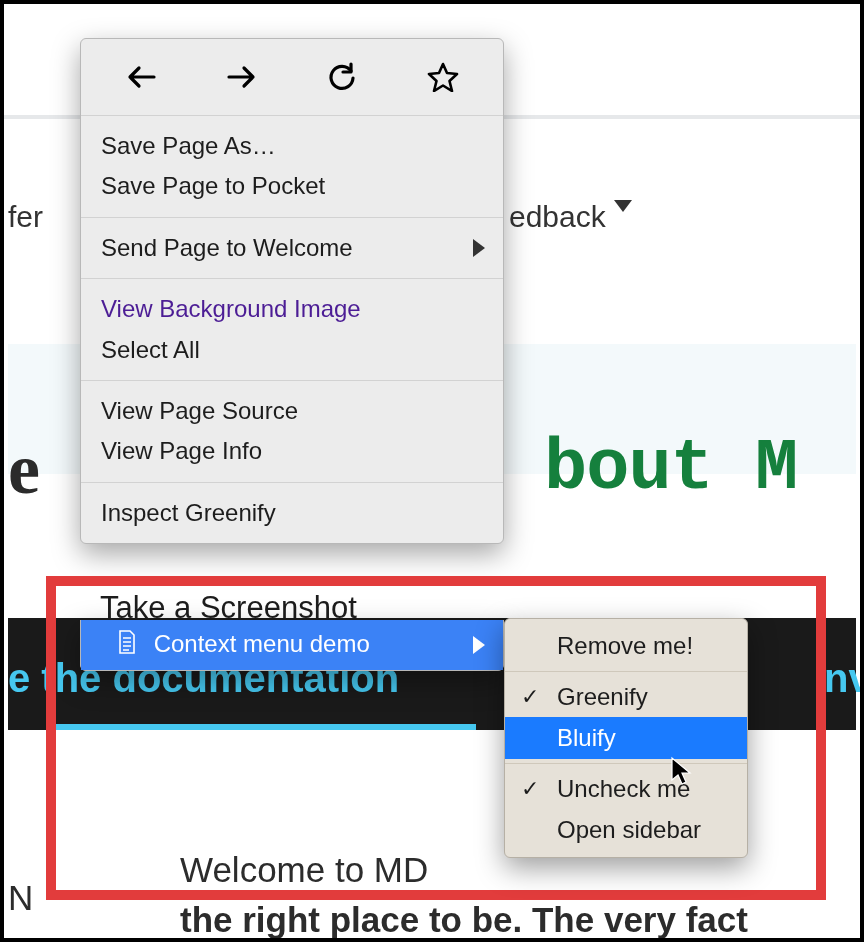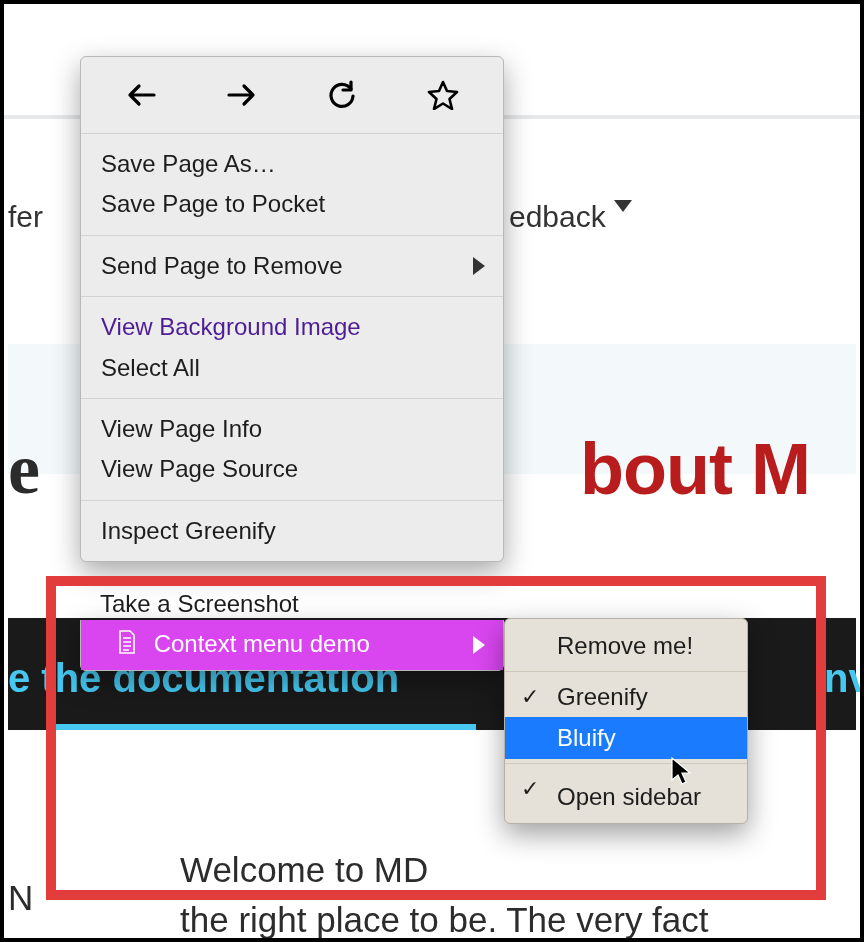--- a/index.html
+++ b/index.html
@@ -64,27 +64,26 @@
       font-weight: 800;
       color: #2b2b2b;
       font-size: 72px;
       letter-spacing: -1px;
       white-space: nowrap;
     }
     .heading-right {
       position: absolute;
       left: 540px;
       top: 424px;
-      font-family: Liberation Sans, sans-serif;
+      font-family: Liberation Mono, monospace;
       font-weight: 800;
-      color: #b91c1c;
+      color: #15803d;
       font-size: 72px;
       letter-spacing: -1px;
       white-space: nowrap;
-      margin-left: 36px;
     }
     .dark-band {
       position: absolute;
       left: 4px;
       right: 4px;
       top: 614px;
       height: 112px;
       background: #1a1a1a;
     }
     .doc-link {
@@ -121,20 +120,21 @@
       font-size: 35px;
       white-space: nowrap;
     }
     .body-text-2 {
       position: absolute;
       left: 176px;
       top: 896px;
       color: #2c2c2c;
       font-size: 35px;
       white-space: nowrap;
+      font-weight: bold;
     }
     .n-fragment {
       position: absolute;
       left: 4px;
       top: 874px;
       color: #2c2c2c;
       font-size: 35px;
     }
 
     .red-box {
@@ -143,21 +143,21 @@
       top: 572px;
       width: 780px;
       height: 324px;
       border: 10px solid #e23c3c;
       pointer-events: none;
     }
 
     .context-menu {
       position: absolute;
       left: 76px;
-      top: 52px;
+      top: 34px;
       width: 424px;
       background: #ececec;
       border: 1px solid #b8b8b8;
       border-radius: 6px;
       box-shadow: 0 10px 28px rgba(0,0,0,0.35);
       font-size: 24px;
       color: #1d1d1d;
     }
     .menu-toolbar {
       display: flex;
@@ -186,38 +186,38 @@
       position: absolute;
       right: 18px;
       top: 50%;
       transform: translateY(-50%);
       width: 0; height: 0;
       border-top: 9px solid transparent;
       border-bottom: 9px solid transparent;
       border-left: 12px solid #333;
     }
     .menu-item.highlight {
-      background: #d946ef;
+      background: #3b82f6;
       color: #fff;
       padding-left: 36px;
     }
     .menu-item.highlight .sub-arrow { border-left-color: #fff; }
     .menu-item .doc-icon {
       display: inline-block;
       vertical-align: -2px;
       margin-right: 10px;
     }
 
     .truncated-item {
       position: absolute;
       left: 76px;
       top: 582px;
       width: 424px;
       background: rgba(236,236,236,0.0);
-      font-size: 24px;
+      font-size: 31px;
       color: #1d1d1d;
       padding: 4px 20px;
       white-space: nowrap;
       overflow: hidden;
     }
     .context-extra {
       position: absolute;
       left: 76px;
       top: 616px;
       width: 424px;
@@ -325,35 +325,35 @@
   </div>
 
   <div class="menu-group">
     <div class="menu-item">Save Page As…</div>
     <div class="menu-item">Save Page to Pocket</div>
   </div>
   <div class="menu-sep"></div>
 
   <div class="menu-group">
     <div class="menu-item has-sub">
-      <span>Send Page to Remove</span>
+      <span>Send Page to Welcome</span>
       <span class="sub-arrow"></span>
     </div>
   </div>
   <div class="menu-sep"></div>
 
   <div class="menu-group">
     <div class="menu-item disabled">View Background Image</div>
     <div class="menu-item">Select All</div>
   </div>
   <div class="menu-sep"></div>
 
   <div class="menu-group">
+    <div class="menu-item">View Page Source</div>
     <div class="menu-item">View Page Info</div>
-    <div class="menu-item">View Page Source</div>
   </div>
   <div class="menu-sep"></div>
 
   <div class="menu-group">
     <div class="menu-item">Inspect Greenify</div>
   </div>
 </div>
 
 <div class="red-box"></div>
 
@@ -376,19 +376,20 @@
   <div class="s-item">Remove me!</div>
   <div class="s-sep"></div>
   <div class="s-item">
     <span class="check">✓</span>
     <span>Greenify</span>
   </div>
   <div class="s-item highlight">Bluify</div>
   <div class="s-sep"></div>
   <div class="s-item">
     <span class="check">✓</span>
+    <span>Uncheck me</span>
   </div>
   <div class="s-item">Open sidebar</div>
 </div>
 
 <svg class="cursor-svg" width="24" height="32" viewBox="0 0 24 32">
   <path d="M2 2 L2 24 L8 19 L12 28 L16 26 L12 17 L20 17 Z" fill="#000" stroke="#fff" stroke-width="1.2"></path>
 </svg>
 
 </body></html>

